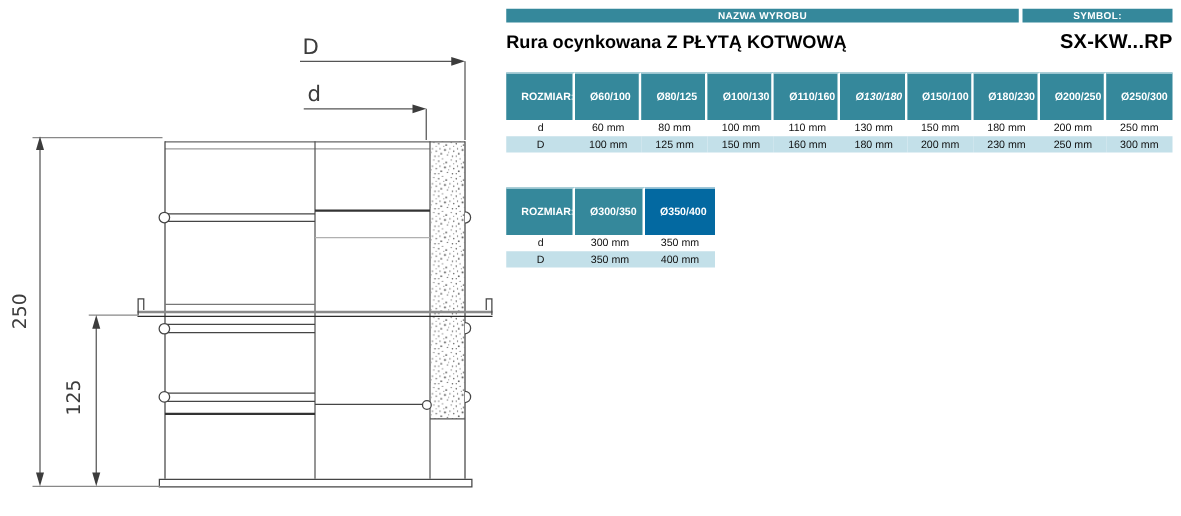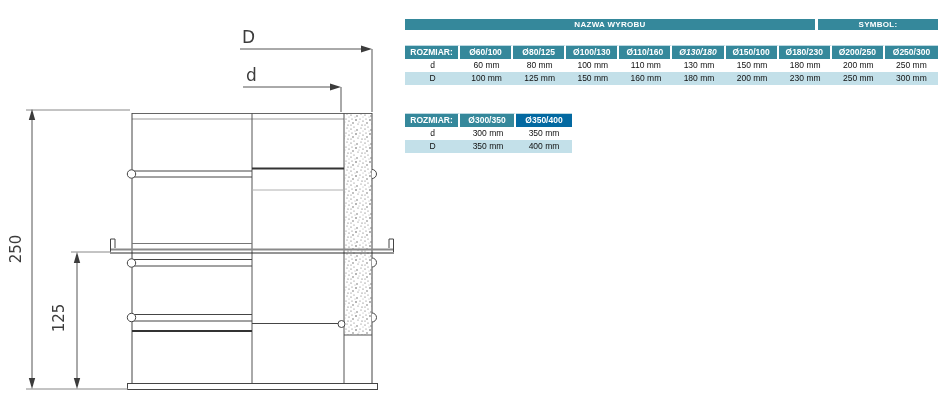--- a/index.html
+++ b/index.html
@@ -9,21 +9,21 @@
     background:#fff;
     font-family:"Liberation Sans", sans-serif;
     overflow:hidden;
   }
   
   .drawing-wrap{position:absolute;left:0;top:0;width:402px;height:413px;}
   .drawing-wrap svg{display:block;}
   .dim-label{font-family:"DejaVu Sans", sans-serif;fill:#3c3c3c;}
 
   
-  .right-panel{position:absolute;left:405px;top:19px;width:533px;}
+  .right-panel{position:absolute;left:405px;top:7px;width:533px;}
   .hdr-bars{display:flex;height:11px;}
   .hdr-bar{
     color:#fff;font-size:8px;font-weight:bold;
     text-align:center;line-height:11px;letter-spacing:.3px;
   }
   .hdr-bar.nazwa{width:410px;}
   .hdr-bar.symbol{width:120px;margin-left:3px;flex:1;}
   .title-row{
     display:flex;justify-content:space-between;align-items:baseline;
     margin-top:7px;
@@ -32,21 +32,21 @@
   .symbol-value{font-size:16px;font-weight:bold;color:#000;letter-spacing:.2px;}
 
   table.size-table{
     border-collapse:separate;border-spacing:0;table-layout:fixed;
     font-size:8.5px;color:#111;
   }
   table.size-table.t1{width:533px;margin-top:15px;}
   table.size-table.t2{width:167px;margin-top:28px;}
   table.size-table th{
     color:#fff;font-weight:bold;height:13px;line-height:13px;
-    text-align:center;padding:0;border-right:2px solid #fff;
+    text-align:center;padding:12px;border-right:2px solid #fff;
     border-top:1px solid #bcd9e2;box-sizing:border-box;
     overflow:hidden;white-space:nowrap;
   }
   table.size-table th:last-child{border-right:none;}
   table.size-table th:first-child{width:55px;}
   table.size-table td{
     height:13px;line-height:13px;text-align:center;padding:0;
     white-space:nowrap;overflow:hidden;
   }
 </style>
@@ -149,20 +149,24 @@
       <text class="dim-label" x="21" y="249" font-size="15" text-anchor="middle" transform="rotate(-90 21 249)">250</text>
       <text class="dim-label" x="64" y="318" font-size="15" text-anchor="middle" transform="rotate(-90 64 318)">125</text>
     </svg>
   </div>
 
   <div class="right-panel">
     <div class="hdr-bars">
       <div class="hdr-bar nazwa teal-bg" style="background: rgb(53, 136, 155);">NAZWA WYROBU</div>
       <div class="hdr-bar symbol teal-bg" style="background: rgb(53, 136, 155);">SYMBOL:</div>
     </div>
+    <div class="title-row">
+      <span class="product-name">Rura ocynkowana Z PŁYTĄ KOTWOWĄ</span>
+      <span class="symbol-value">SX-KW...RP</span>
+    </div>
 
     <table class="size-table t1">
       <thead>
           <tr>
             <th style="background: rgb(53, 136, 155);">ROZMIAR:</th>
             <th style="background: rgb(53, 136, 155);">Ø60/100</th>
             <th style="background: rgb(53, 136, 155); text-align: center;">Ø80/125</th>
             <th style="background: rgb(53, 136, 155);">Ø100/130</th>
             <th style="background: rgb(53, 136, 155);">Ø110/160</th>
             <th style="background: rgb(53, 136, 155); font-style: italic;">Ø130/180</th>

